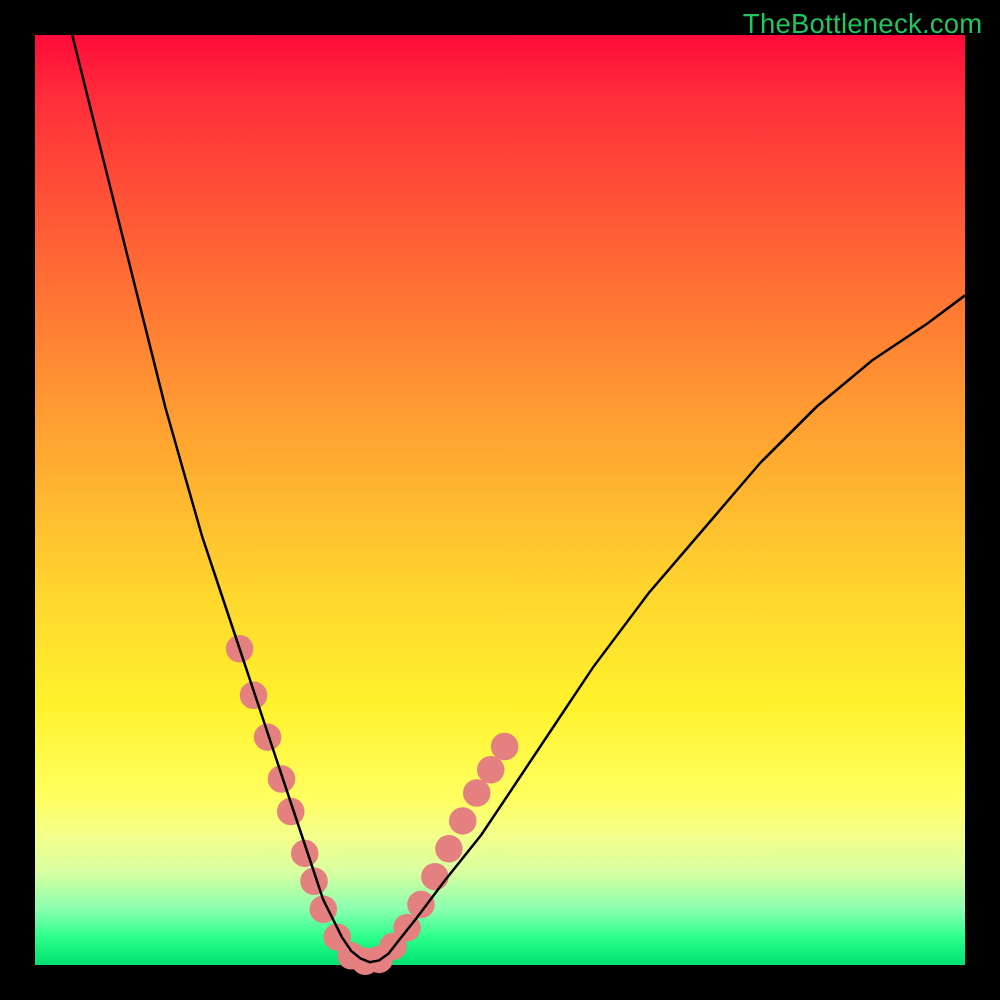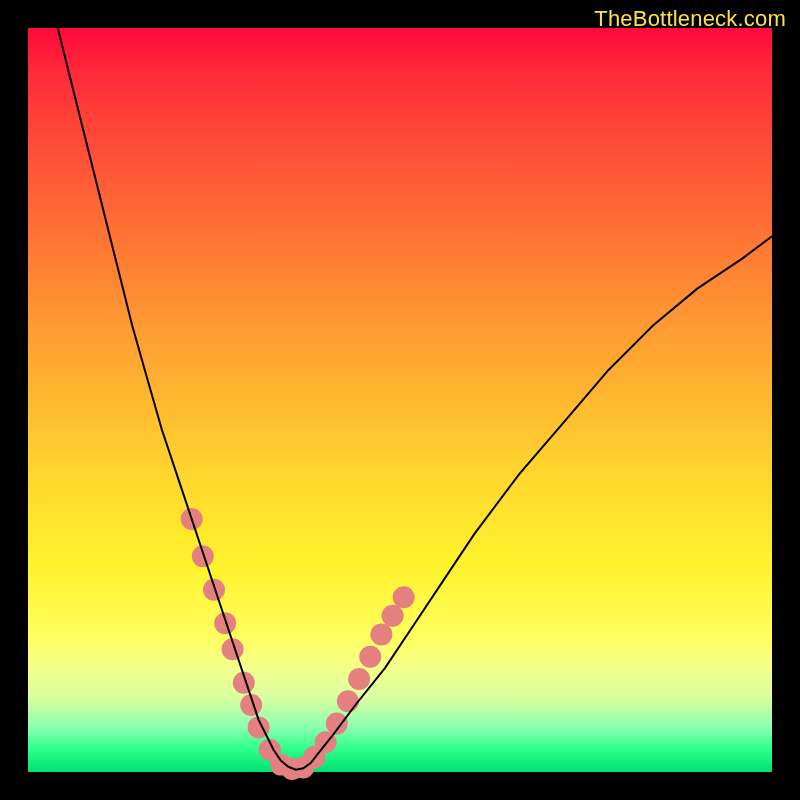--- a/index.html
+++ b/index.html
@@ -32,21 +32,21 @@
       #d8ffa0 90%,
       #8affb0 94%,
       #2cff8a 97%,
       #00e070 100%
     );
   }
   .watermark {
     position: absolute;
     top: 6px;
     right: 14px;
-    color: #fde047;
+    color: #22c55e;
     font-size: 22px;
     font-weight: 500;
     letter-spacing: 0.2px;
     user-select: none;
   }
   svg.curve {
     position: absolute;
     left: 0;
     top: 0;
     width: 744px;

